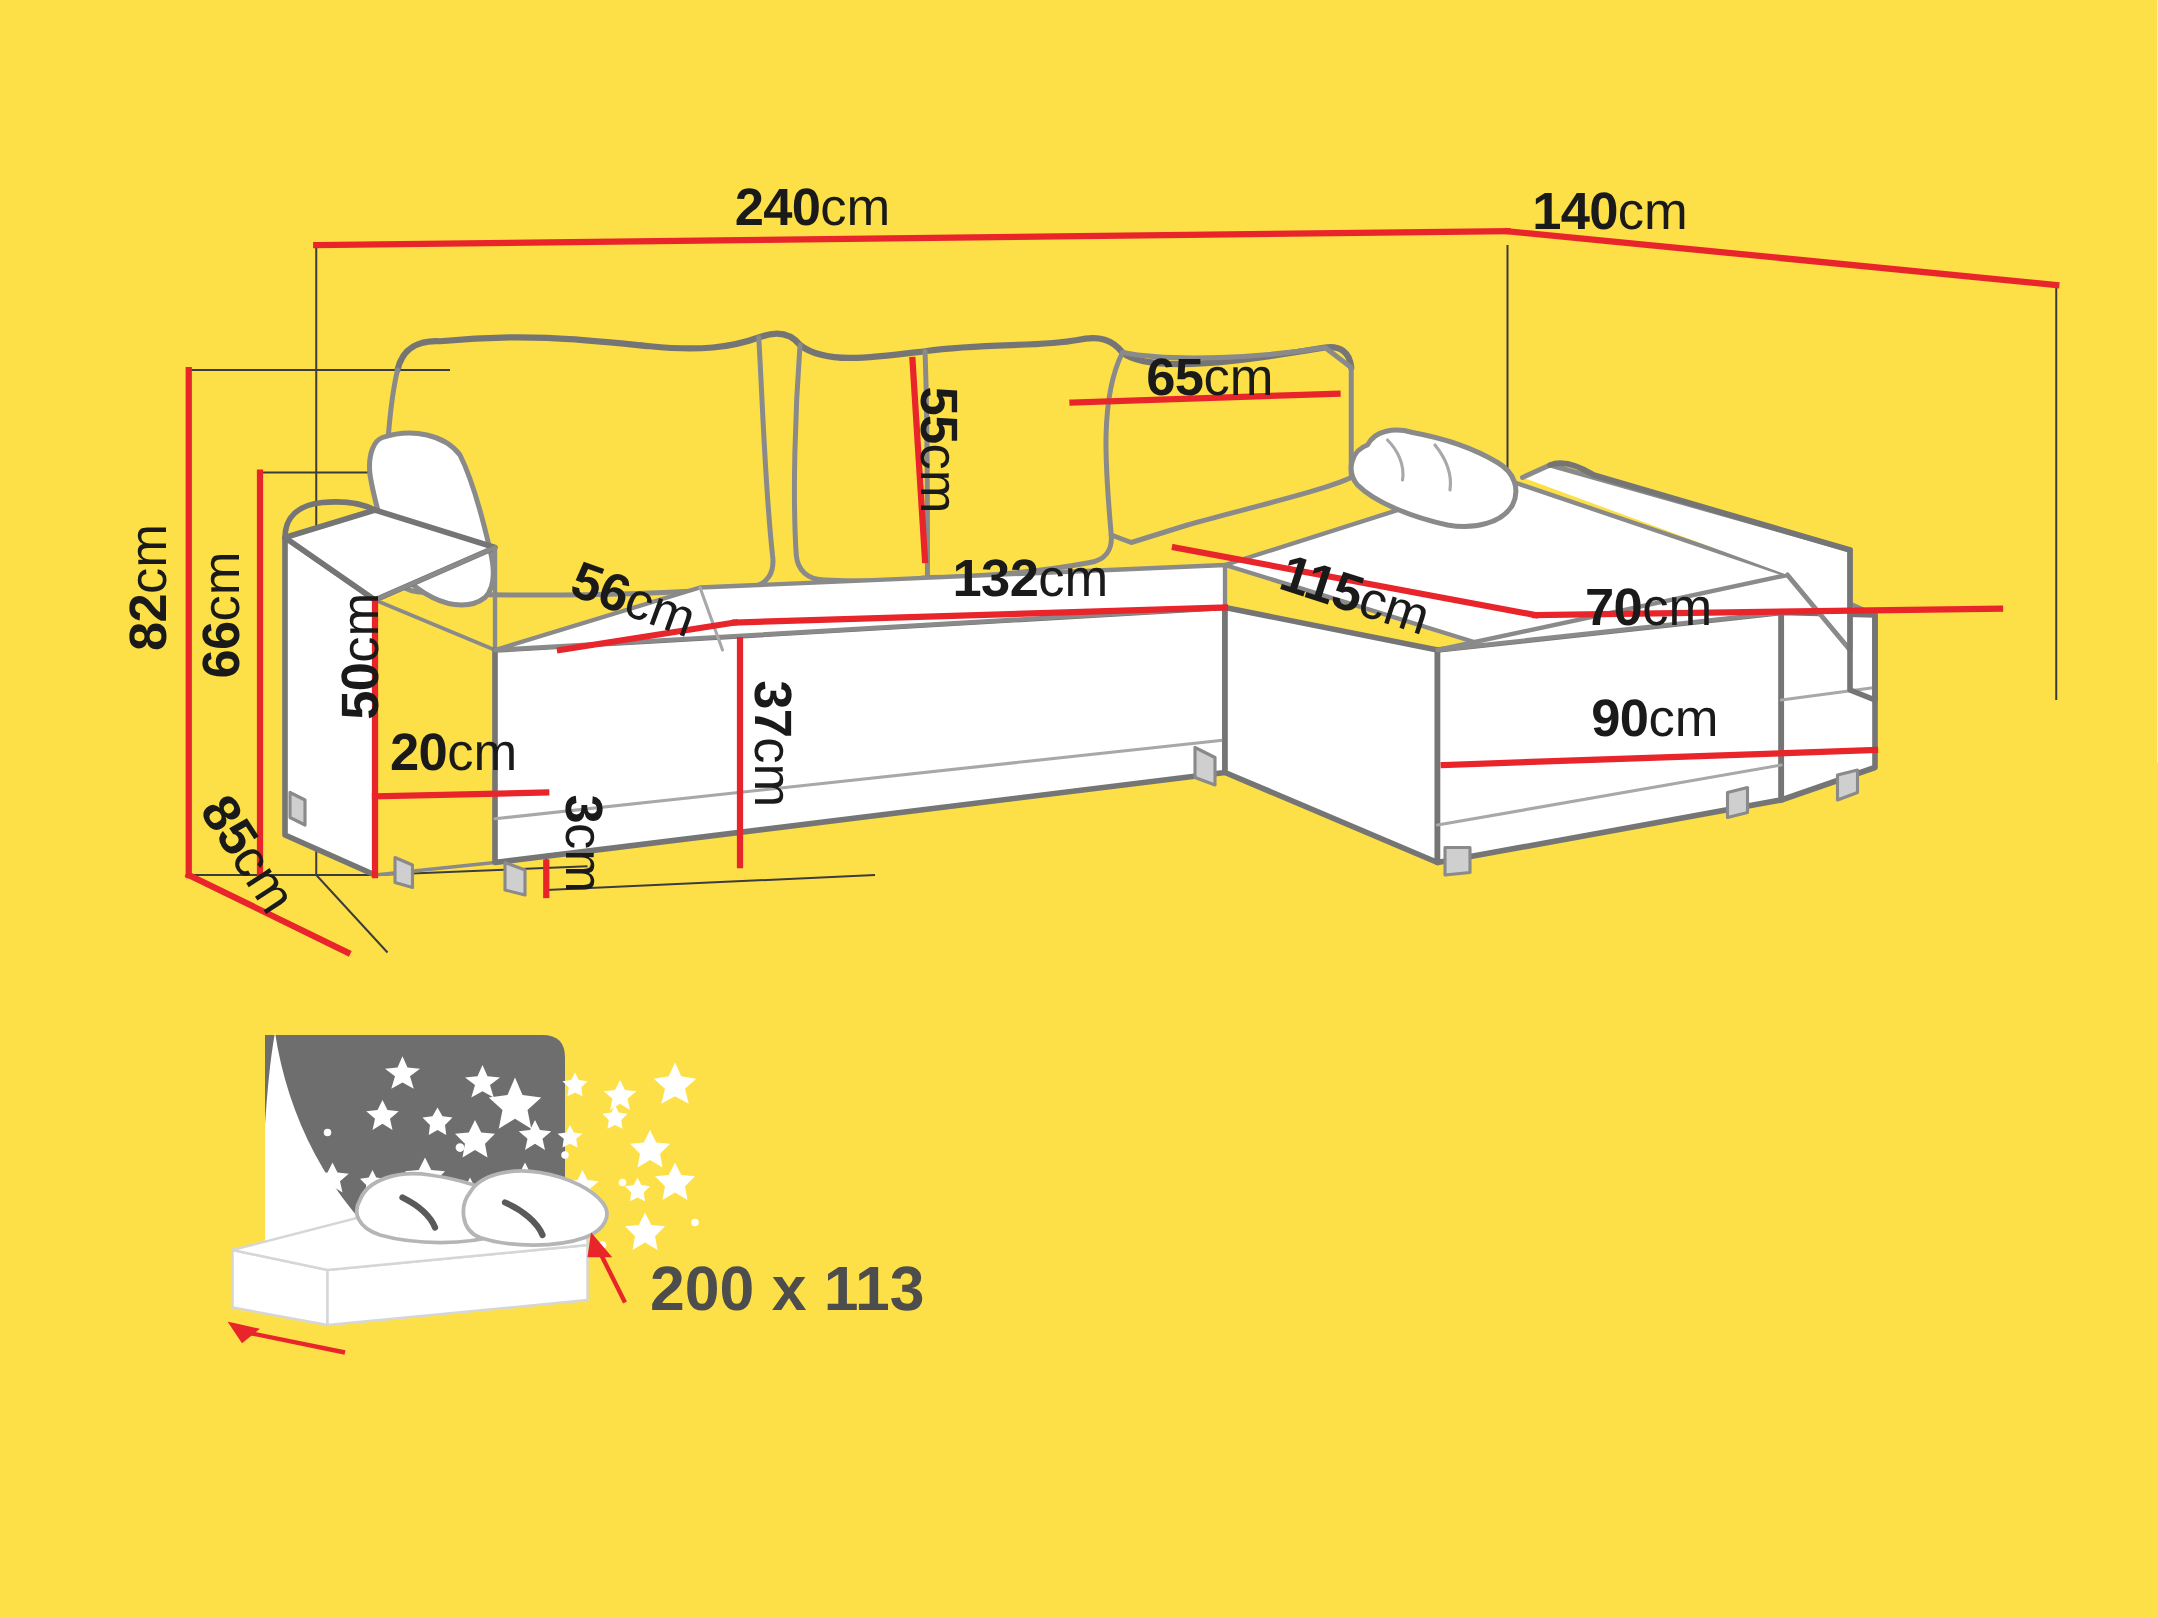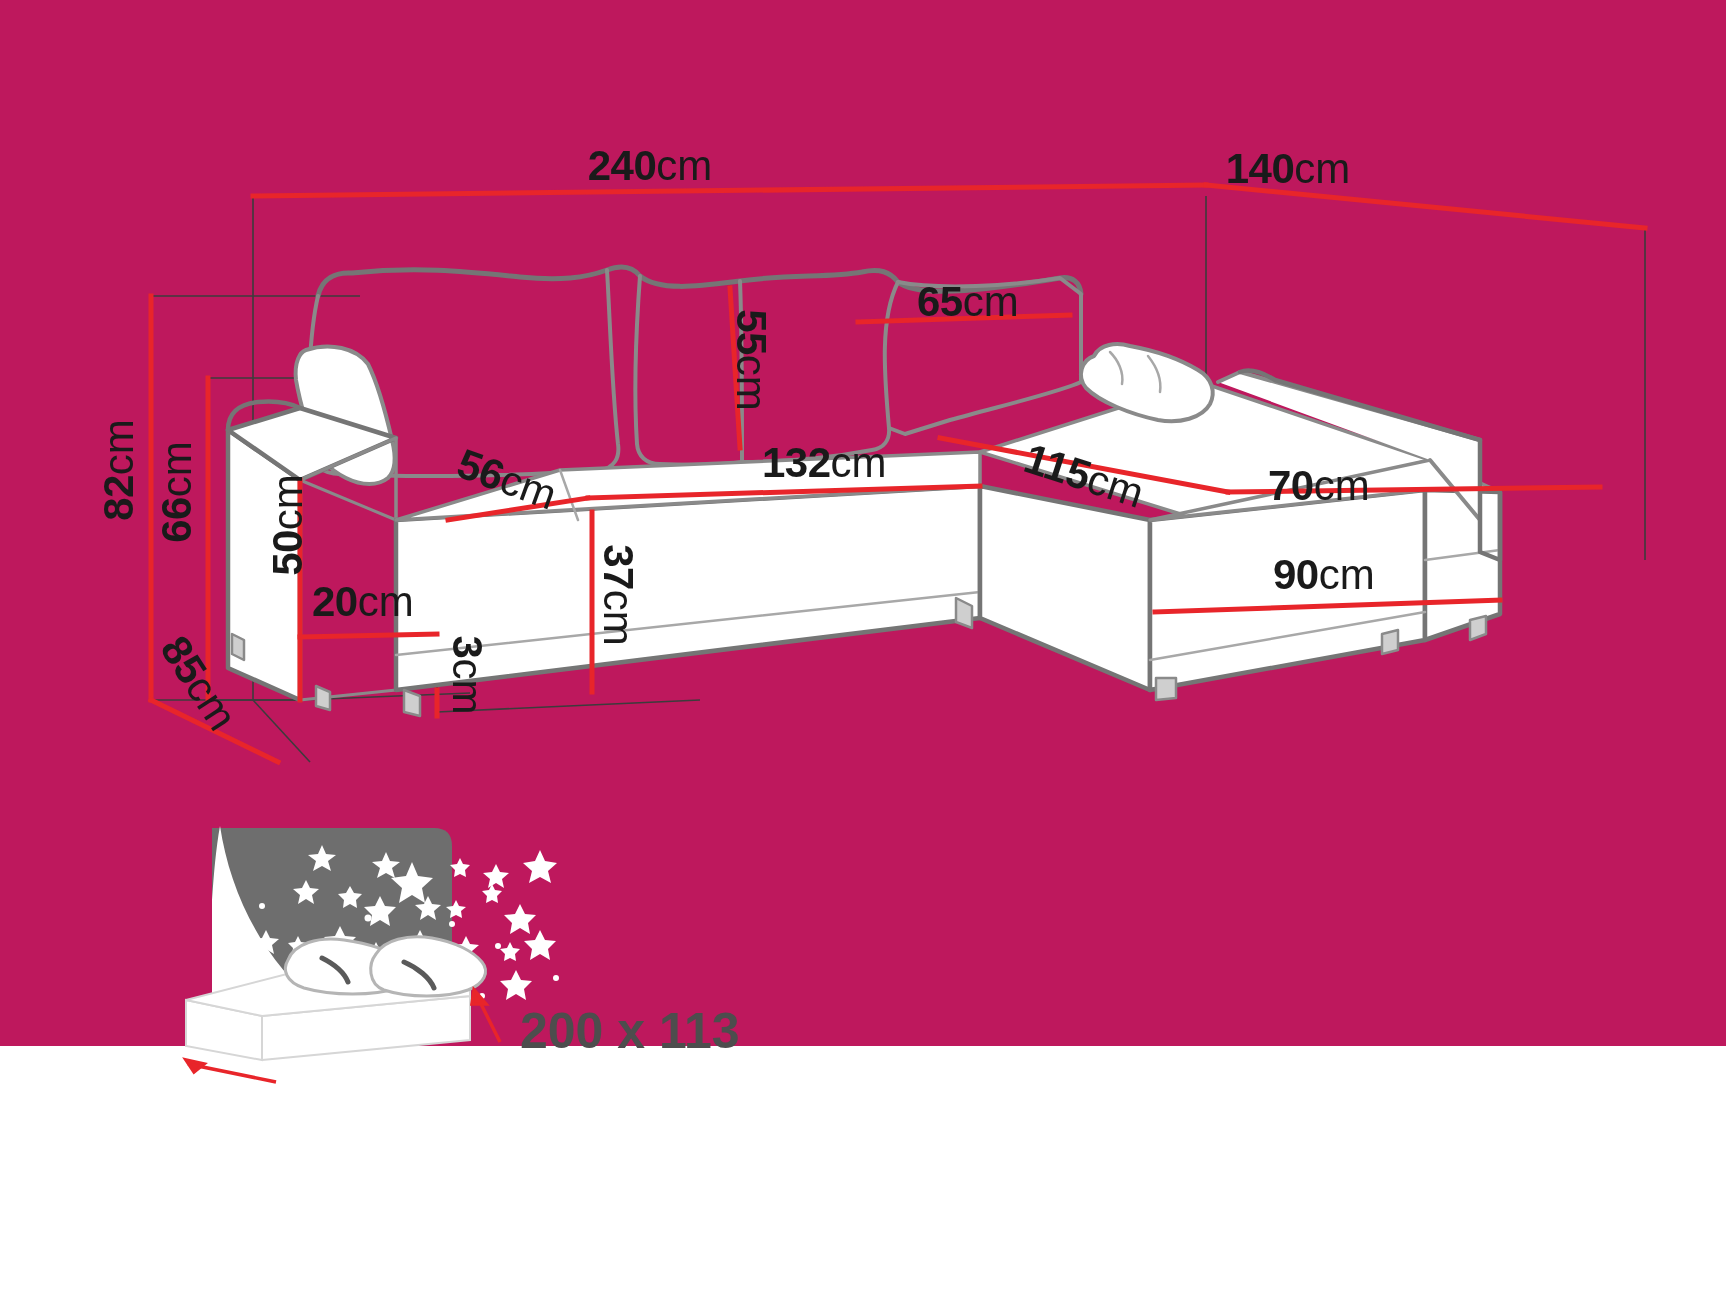--- a/index.html
+++ b/index.html
@@ -9,22 +9,22 @@
   }
   body {
     width: 1726px;
     height: 1294px;
     overflow: hidden;
     font-family: "Liberation Sans", sans-serif;
   }
   #diagram-root {
     position: relative;
     width: 1726px;
-    height: 1046px;
-    background: #be185d;
+    height: 1294px;
+    background: #fde047;
   }
   svg#drawing {
     position: absolute;
     top: 0;
     left: 0;
     width: 1726px;
     height: 1294px;
     display: block;
   }
   .dim-label {

